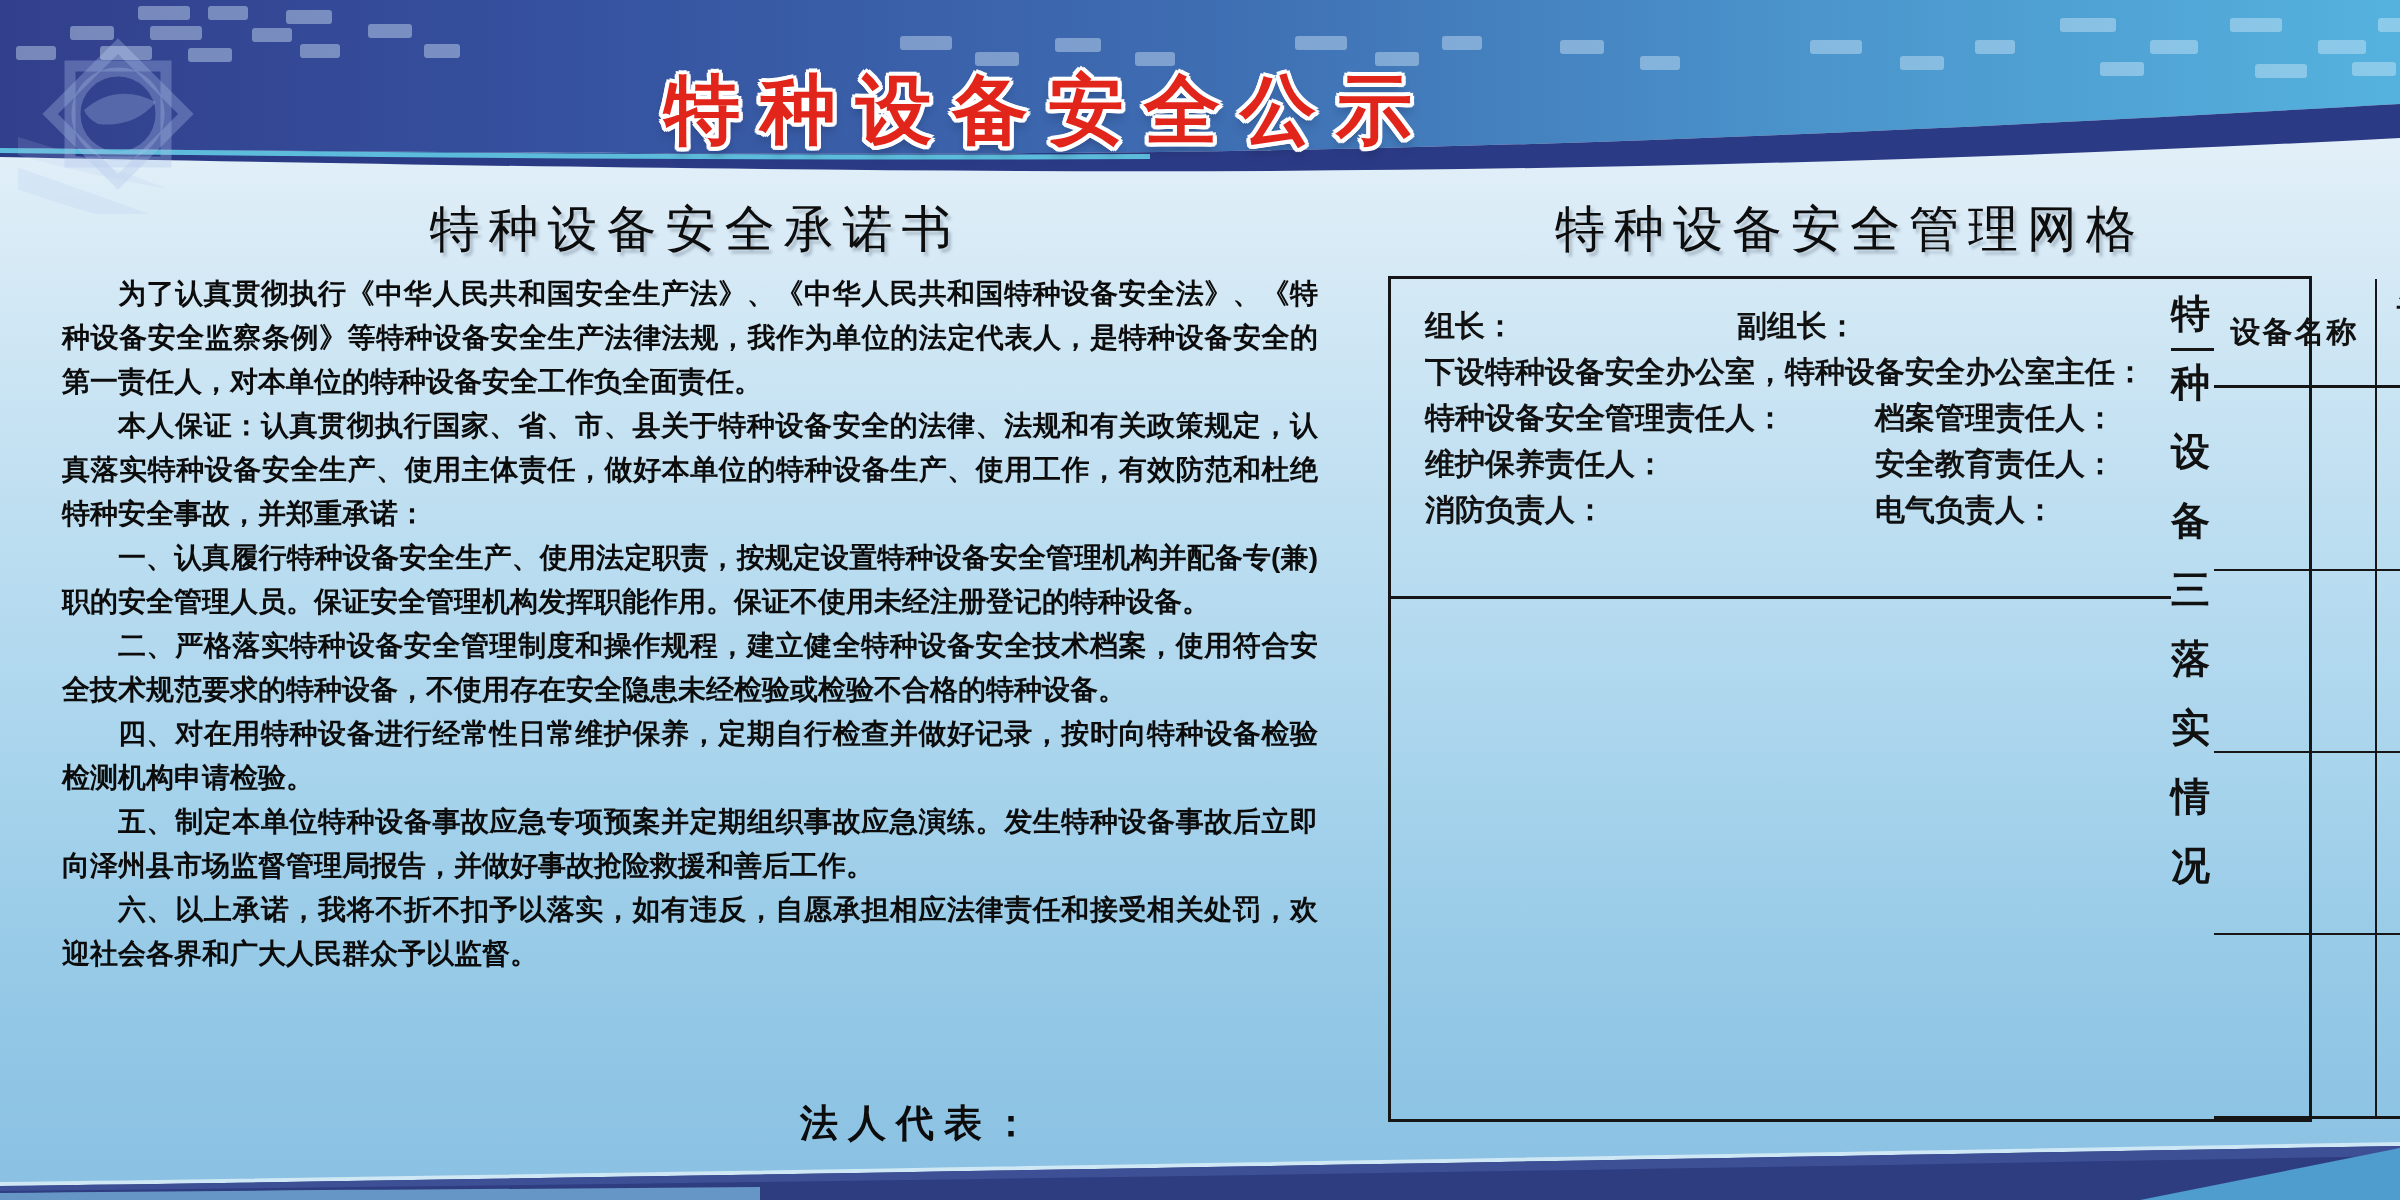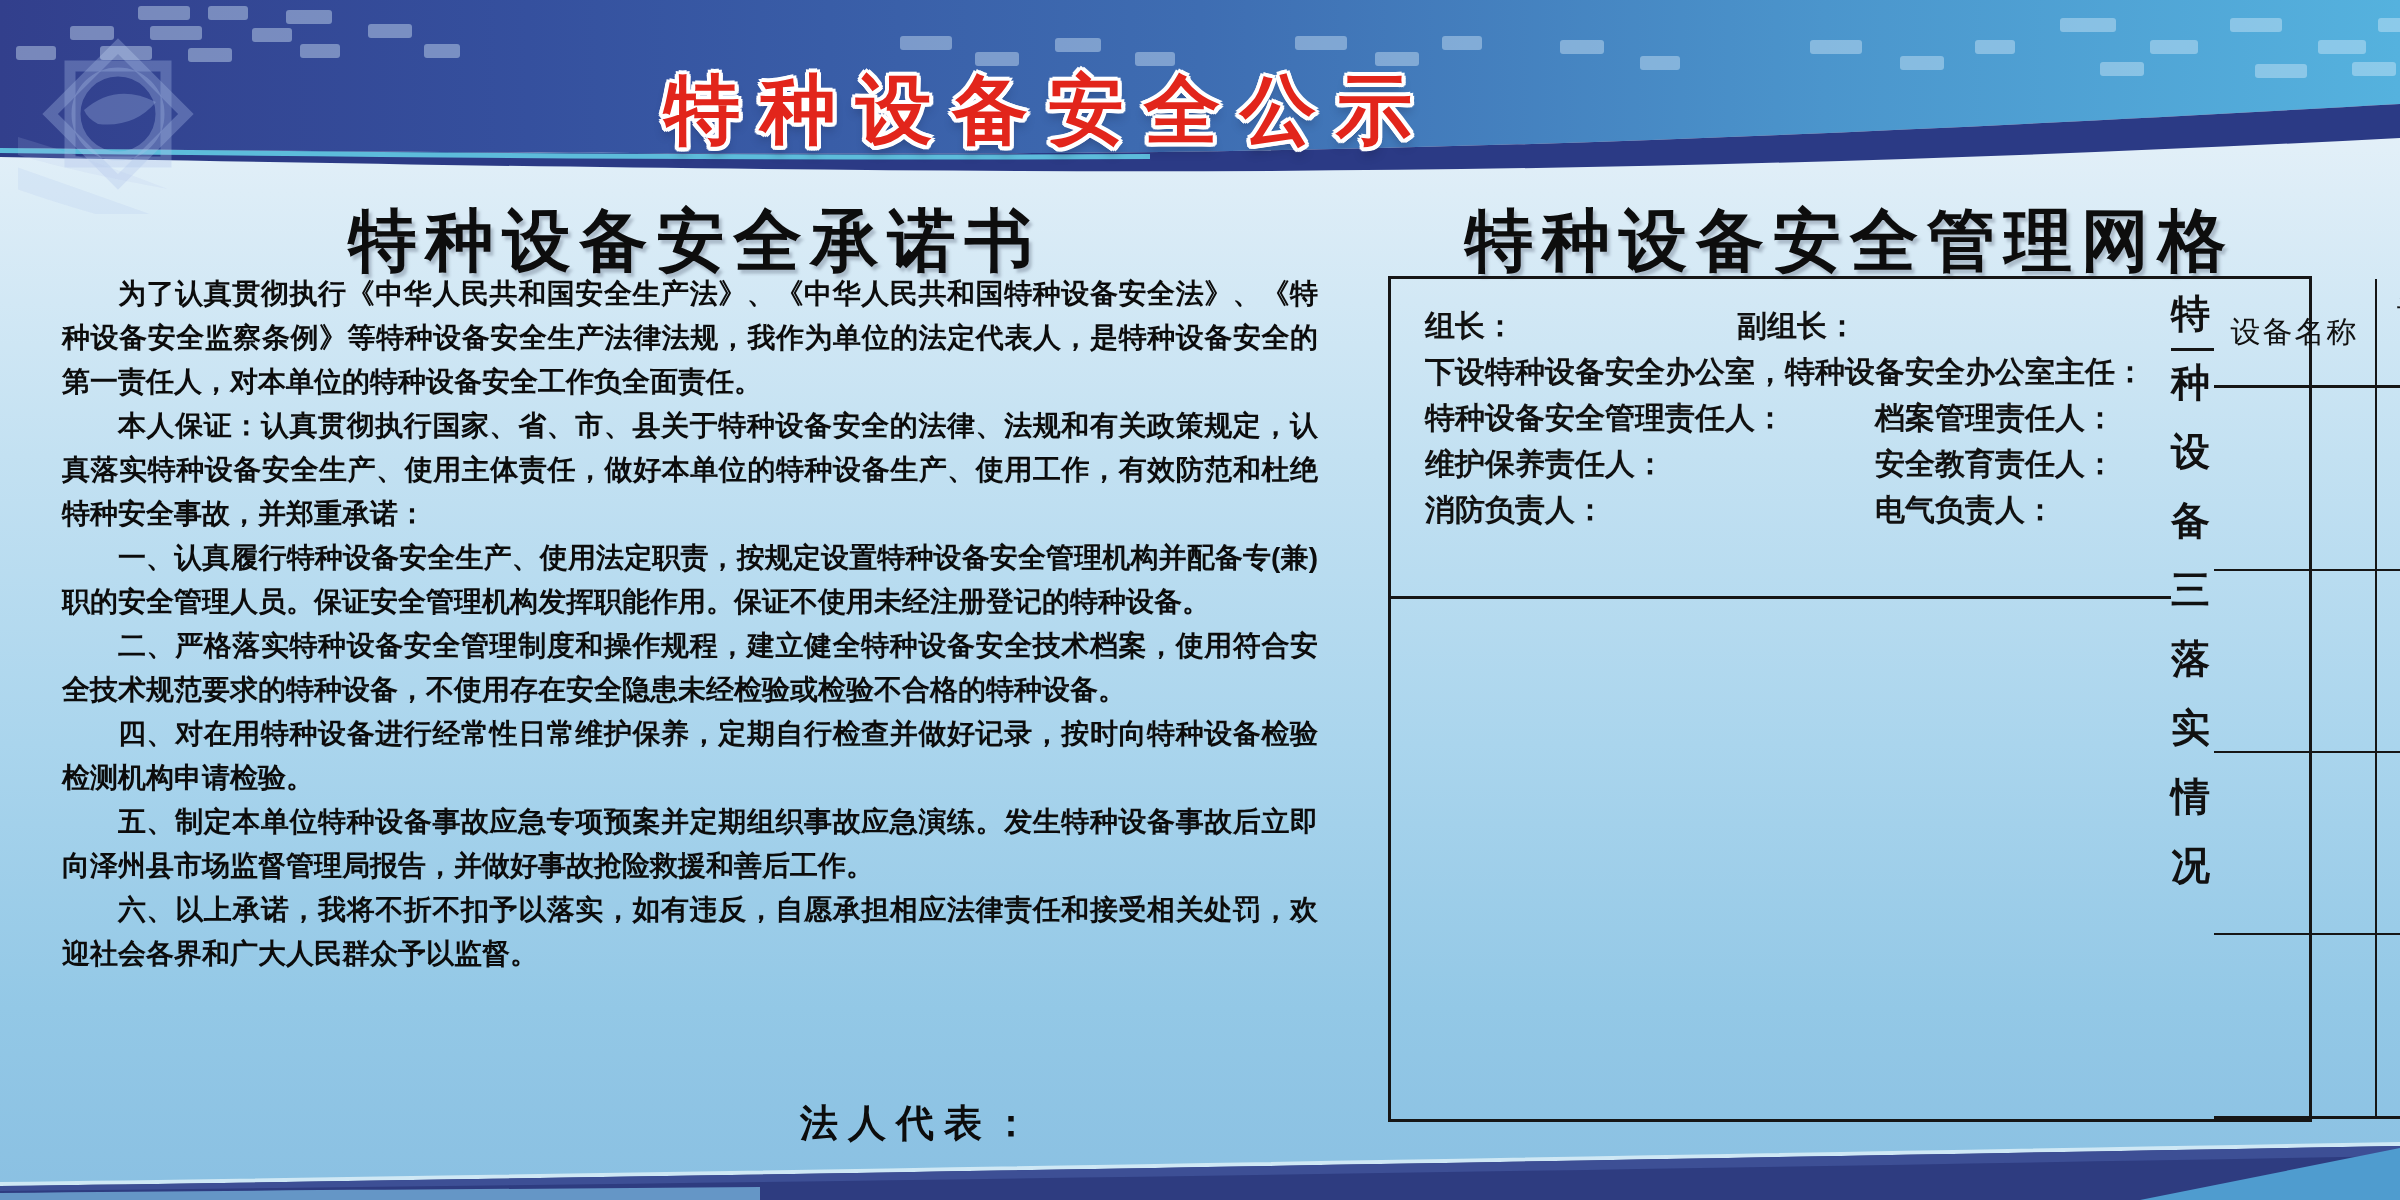--- a/index.html
+++ b/index.html
@@ -19,21 +19,21 @@
     font-size:76px;font-weight:bold;letter-spacing:20px;white-space:nowrap;
     color:#e2251b;
     text-shadow:
       -4px 0 0 #fff,4px 0 0 #fff,0 -4px 0 #fff,0 4px 0 #fff,
       -3px -3px 0 #fff,3px -3px 0 #fff,-3px 3px 0 #fff,3px 3px 0 #fff,
       -4px 2px 0 #fff,4px 2px 0 #fff,-2px 4px 0 #fff,2px 4px 0 #fff,
       0 8px 10px rgba(20,30,60,0.35);
   }
   
   .col-heading{
-    position:absolute;font-size:68px;font-weight:bold;letter-spacing:9px;color:#0d0d0d;
+    position:absolute;font-size:50px;font-weight:normal;letter-spacing:9px;color:#0d0d0d;
     text-shadow:3px 4px 3px rgba(90,100,120,0.35);white-space:nowrap;
   }
   .heading-left{left:695px;top:196px;transform:translateX(-50%);}
   .heading-right{left:1850px;top:196px;transform:translateX(-50%);}
   
   .commitment{
     position:absolute;left:62px;top:272px;width:1256px;
     font-size:28px;font-weight:bold;line-height:44px;text-align:justify;color:#0c0c0c;
   }
   .commitment p{margin:0;text-indent:2em;}
@@ -49,21 +49,21 @@
   .form-area{height:320px;box-sizing:border-box;border-bottom:3px solid #161616;
     padding:24px 26px 0 34px;font-size:30px;font-weight:bold;}
   .form-row{position:relative;height:46px;line-height:46px;white-space:nowrap;}
   .form-row .b{position:absolute;left:312px;top:0;}
   .form-row .b2{position:absolute;left:450px;top:0;}
   .section-title{
     height:69px;line-height:69px;border-bottom:3px solid #161616;
     text-align:right;font-size:39px;font-weight:bold;letter-spacing:4px;
   }
   table.equip{border-collapse:collapse;table-layout:fixed;width:100%;}
-  table.equip th{height:74px;font-size:30px;font-weight:normal;letter-spacing:2px;padding:12px;}
+  table.equip th{height:74px;font-size:30px;font-weight:bold;letter-spacing:2px;padding:12px;}
   table.equip td{height:78px;padding:0;}
   table.equip th,table.equip td{border:2px solid #161616;}
   table.equip tr th{border-top:none;border-bottom:3px solid #161616;}
   table.equip tr:last-child td{border-bottom:3px solid #161616;}
   table.equip th:first-child,table.equip td:first-child{border-left:none;}
   table.equip th:last-child,table.equip td:last-child{border-right:none;}
   .hotline{flex:1;display:flex;align-items:center;padding-left:30px;
     font-size:31px;font-weight:bold;letter-spacing:1px;white-space:nowrap;}
   
   .bottom-wave{position:absolute;left:0;bottom:0;width:2400px;height:110px;z-index:4;}

